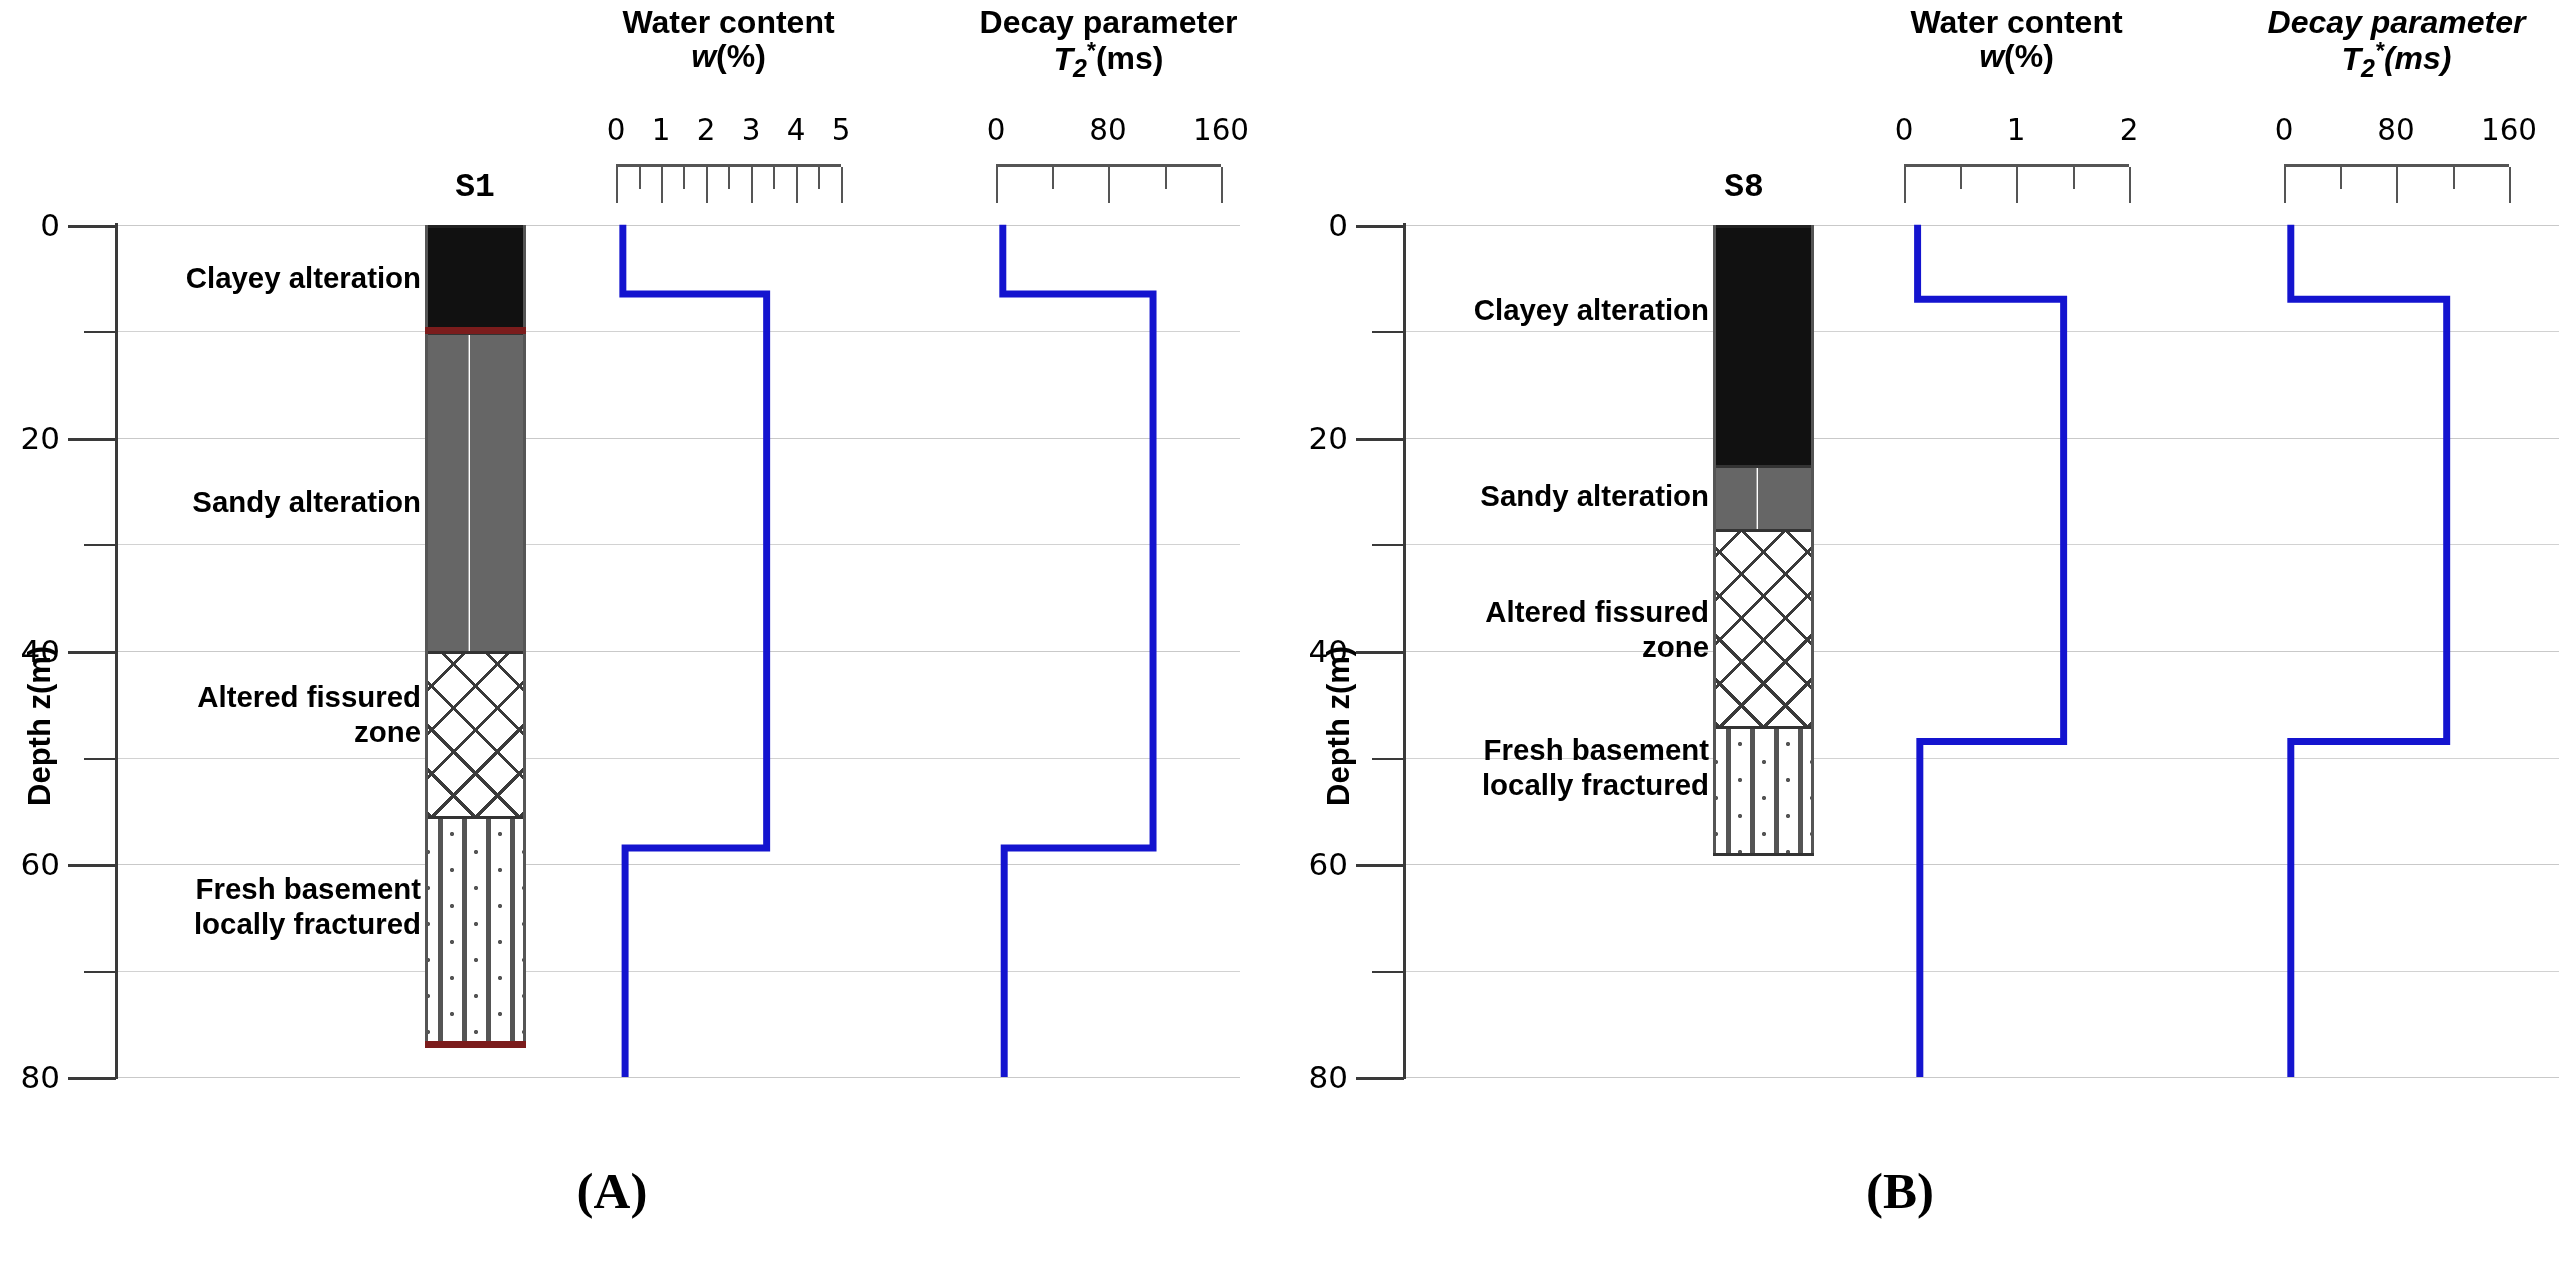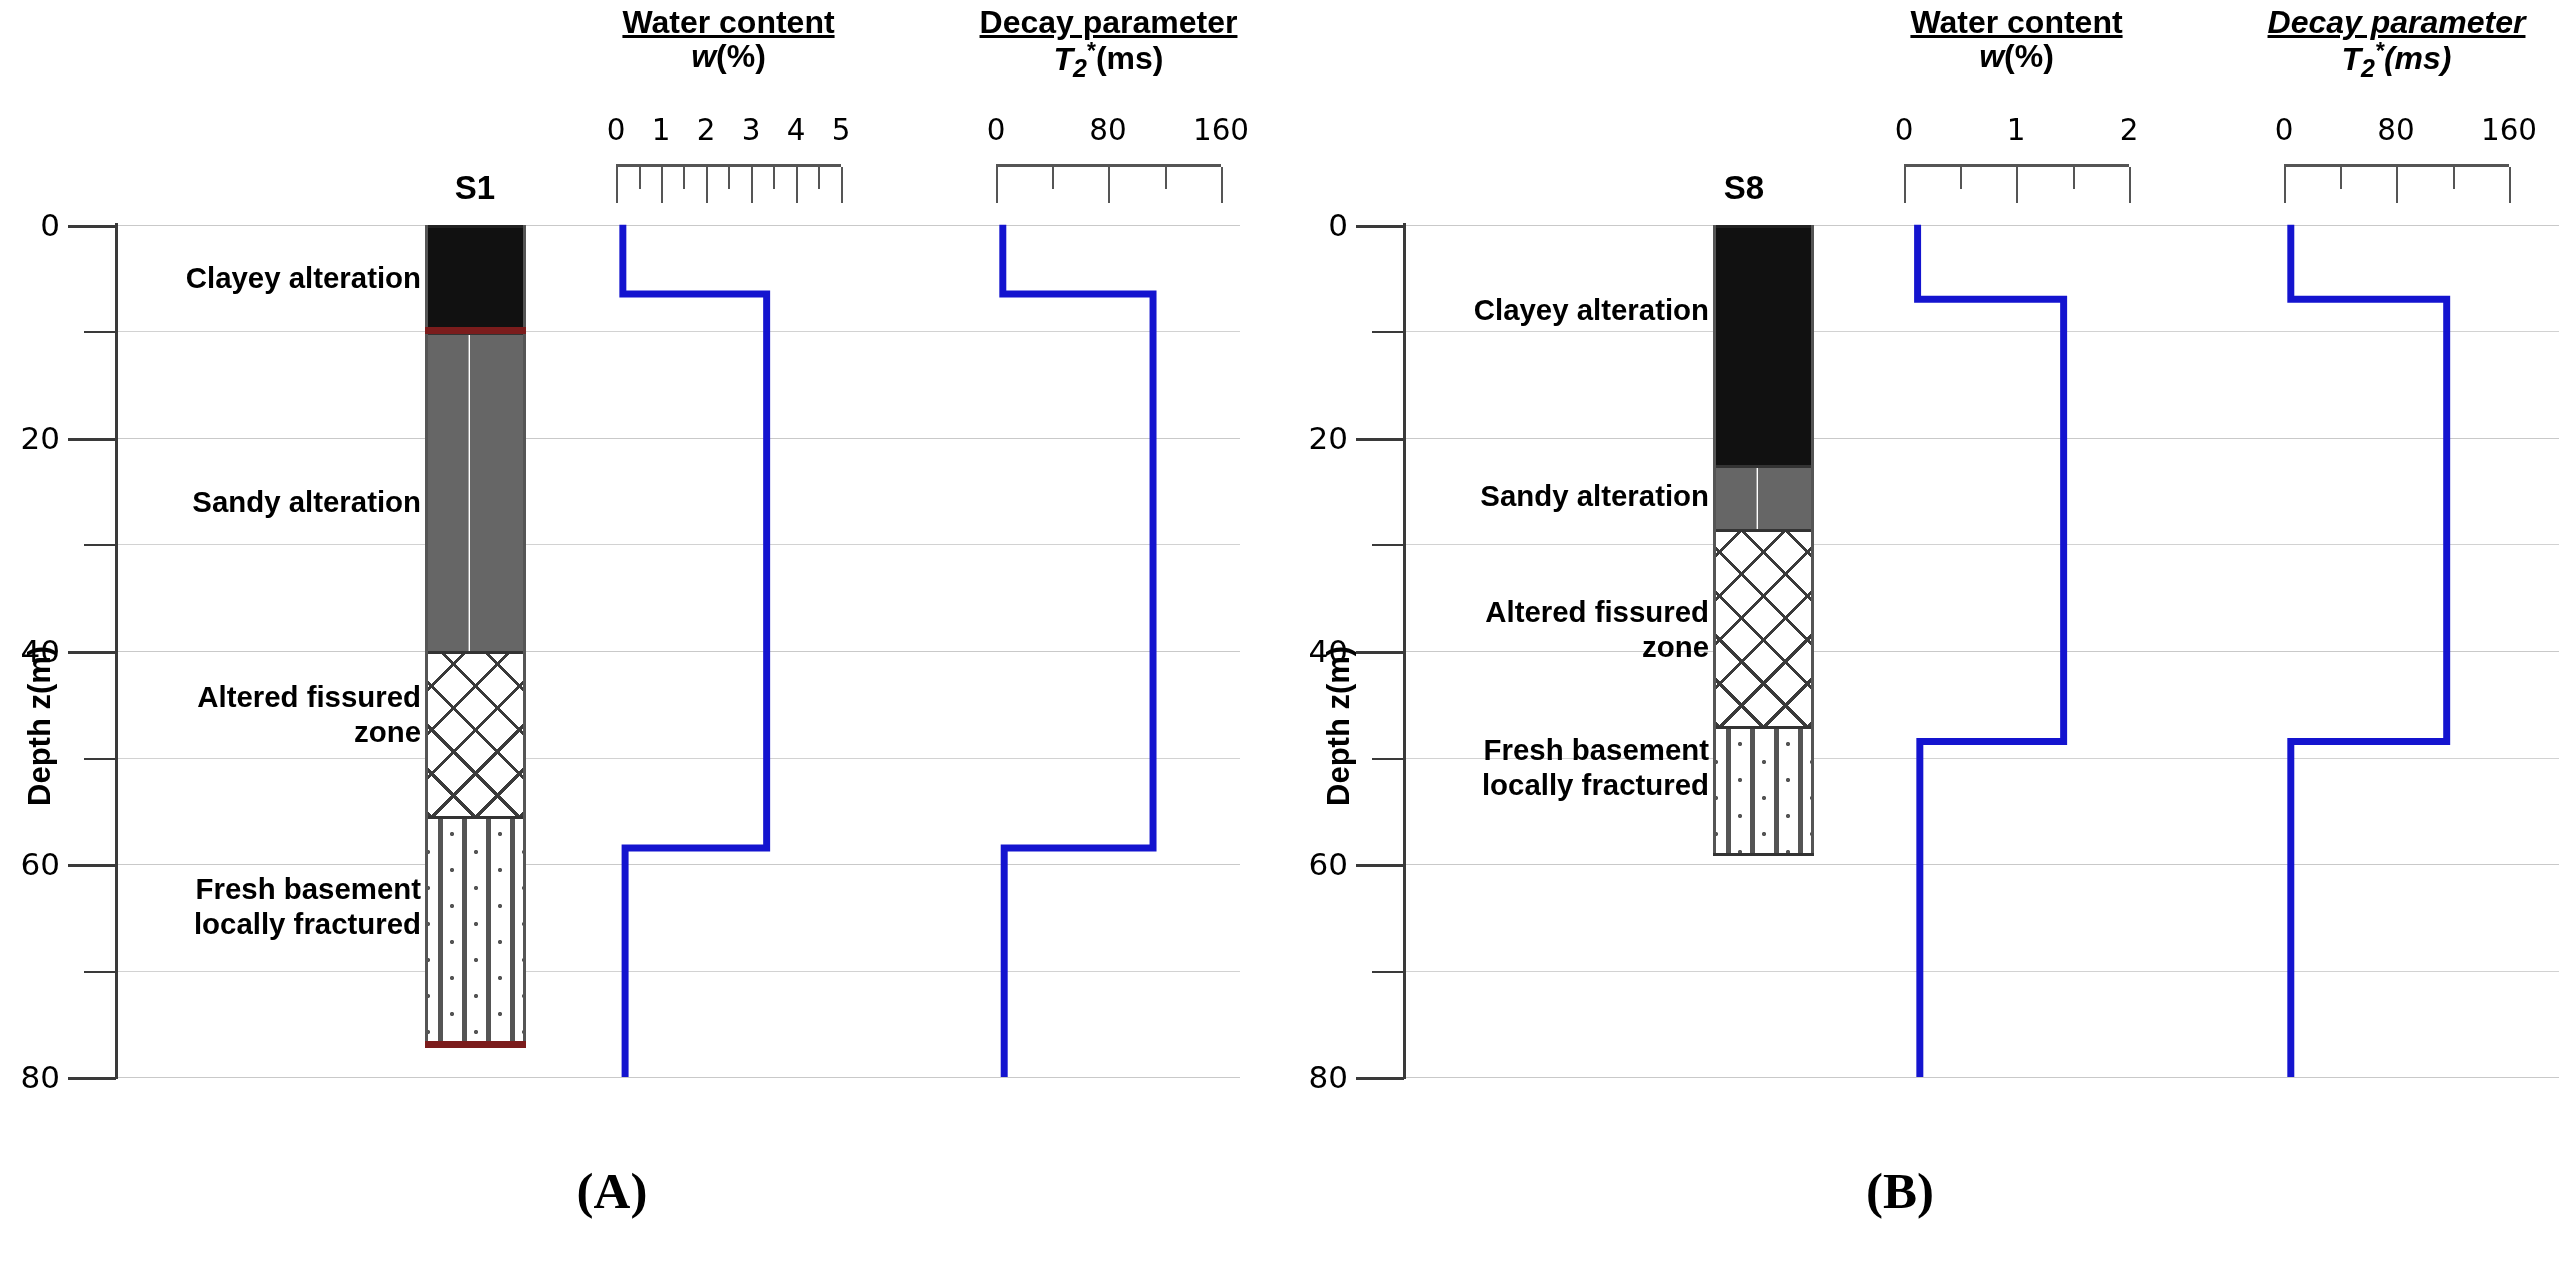--- a/index.html
+++ b/index.html
@@ -13,39 +13,39 @@
   .yaxis{position:absolute;width:0;border-left:3.1px solid #3a3a3a;}
   .ytick{position:absolute;height:0;border-top:3.1px solid #3a3a3a;}
   .ytick.minor{border-top-width:2.3px;}
   .ylabel{position:absolute;font-size:31px;font-family:"DejaVu Sans",sans-serif;
           text-align:right;transform:translateY(-50%);letter-spacing:0px;}
   .axis-title{position:absolute;font-size:31px;font-weight:bold;
               transform-origin:0 0;transform:rotate(-90deg);white-space:nowrap;}
 
   
   .hdr{position:absolute;text-align:center;font-weight:bold;line-height:1.08;}
-  .hdr .l1{font-size:32px;white-space:nowrap;text-decoration:underline;}
+  .hdr .l1{font-size:32px;white-space:nowrap;}
   .hdr .l2{font-size:32px;white-space:nowrap;}
   .hdr.italic .l1,.hdr.italic .l2{font-style:italic;}
   .var-i{font-style:italic;}
   .sub{font-size:0.78em;vertical-align:-0.28em;}
   .sup{font-size:0.72em;vertical-align:0.45em;}
 
   .tickrow{position:absolute;display:flex;font-size:29.4px;
            font-family:"DejaVu Sans",sans-serif;}
   .tickrow span{position:absolute;transform:translateX(-50%);white-space:nowrap;}
 
   
   .scalebar{position:absolute;border-top:3.1px solid #555;}
   .sbtick{position:absolute;width:0;border-left:2.3px solid #555;top:0;}
   .sbtick.maj{border-left-width:2.3px;}
 
   
   .wellname{position:absolute;font-size:33px;font-weight:bold;
-            transform:translateX(-50%);white-space:nowrap;}
+            transform:translateX(-50%);white-space:nowrap;font-family:Liberation Mono, monospace;}
 
   
   .lithcol{position:absolute;box-sizing:border-box;border-left:3.1px solid #555;
            border-right:3.1px solid #555;}
   .lith{position:absolute;left:0;right:0;box-sizing:border-box;overflow:hidden;background:#fff;}
   .lith.clay{
     background-image:
       repeating-linear-gradient(to right,#111 0 13px,transparent 13px 23px);
     background-size:23px 22px;
     background-position:0 0;

